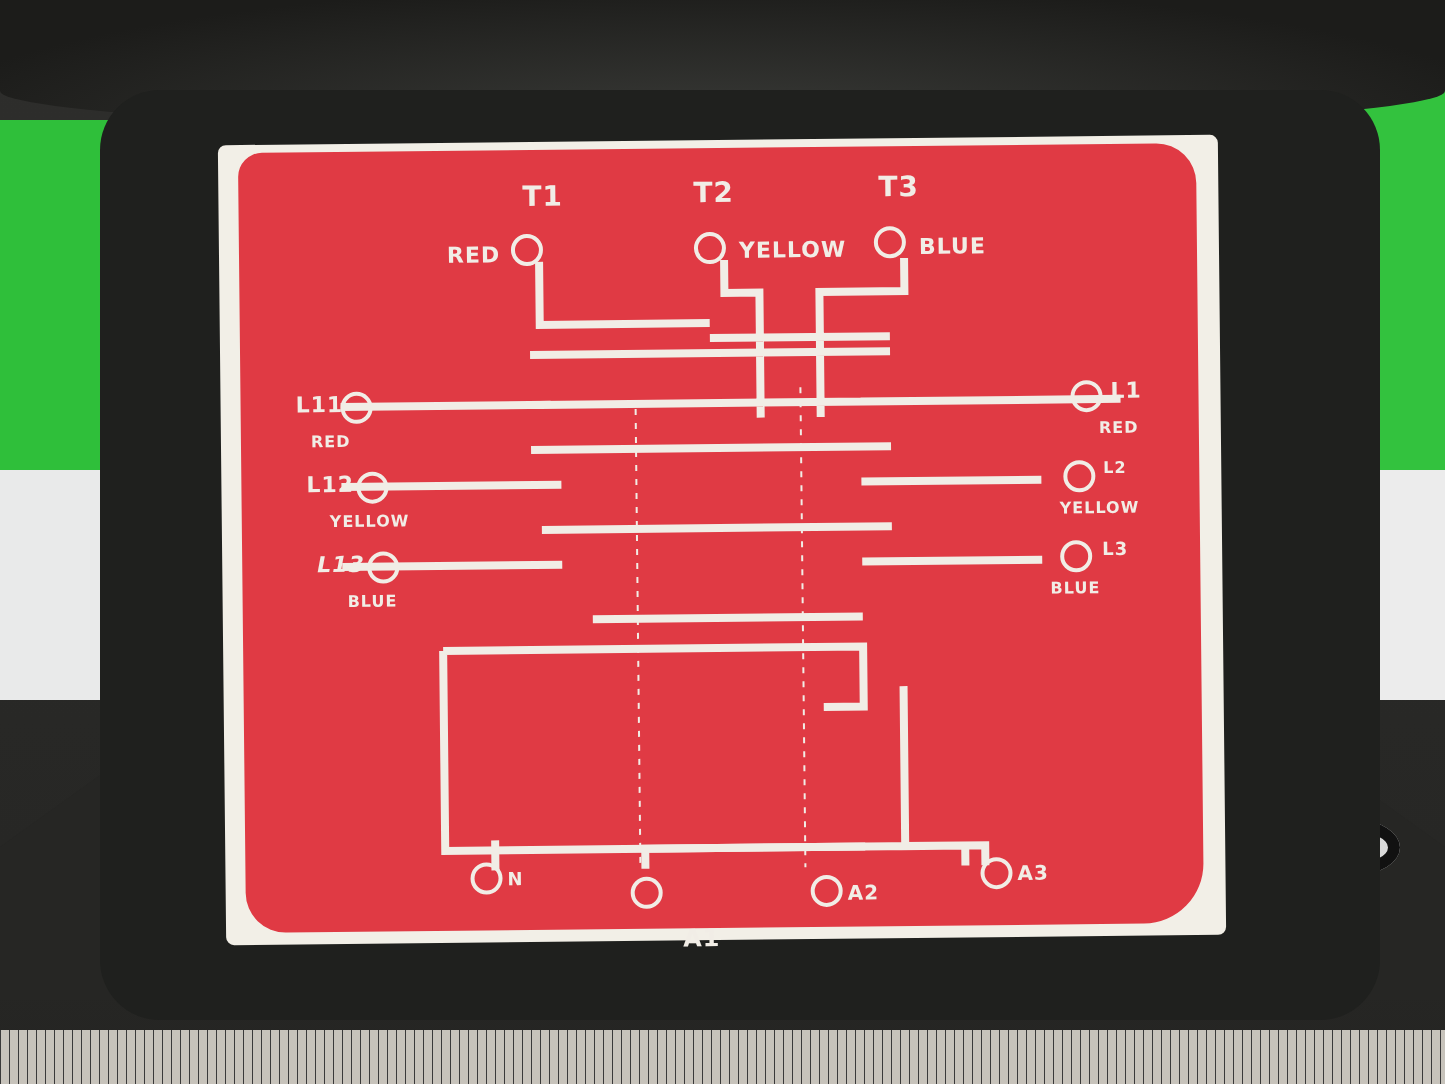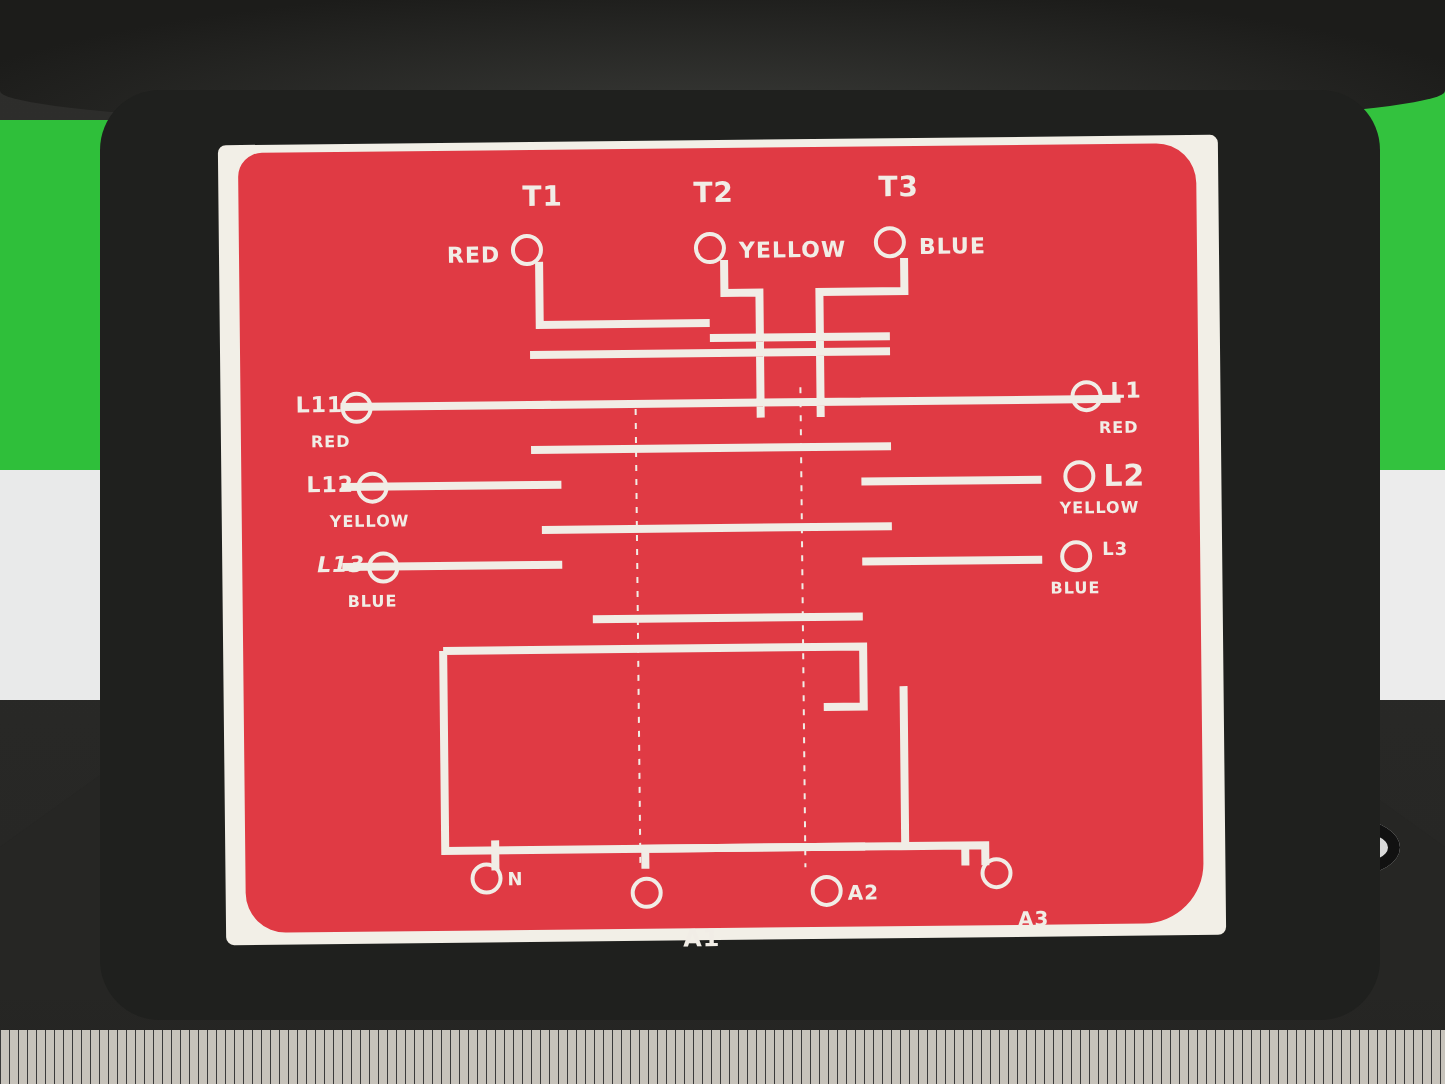--- a/index.html
+++ b/index.html
@@ -60,27 +60,27 @@
     <span class="t" style="left:65px;top:320px;font-size:22px;text-align:right;">L12</span>
     <span class="t" style="left:88px;top:360px;font-size:16px;">YELLOW</span>
     <span class="t" style="left:75px;top:400px;font-size:22px;font-style:italic;">L13</span>
     <span class="t" style="left:105px;top:440px;font-size:16px;">BLUE</span>
 
     <span class="term" style="left:830px;top:236px;"></span>
     <span class="term" style="left:822px;top:316px;"></span>
     <span class="term" style="left:818px;top:396px;"></span>
     <span class="t" style="left:870px;top:234px;font-size:22px;">L1</span>
     <span class="t" style="left:858px;top:274px;font-size:16px;">RED</span>
-    <span class="t" style="left:862px;top:314px;font-size:30px;">L2</span>
+    <span class="t" style="left:862px;top:314px;font-size:16px;">L2</span>
     <span class="t" style="left:818px;top:354px;font-size:16px;">YELLOW</span>
     <span class="t" style="left:860px;top:394px;font-size:18px;">L3</span>
     <span class="t" style="left:808px;top:434px;font-size:16px;">BLUE</span>
 
     <span class="term" style="left:225px;top:712px;"></span>
     <span class="term" style="left:385px;top:728px;"></span>
     <span class="term" style="left:565px;top:728px;"></span>
     <span class="term" style="left:735px;top:712px;"></span>
     <span class="t" style="left:262px;top:718px;font-size:18px;">N</span>
     <span class="t" style="left:422px;top:776px;font-size:24px;margin-left:15px;">A1</span>
     <span class="t" style="left:602px;top:734px;font-size:20px;">A2</span>
-    <span class="t" style="left:772px;top:716px;font-size:20px;margin-top:46px;">A3</span>
+    <span class="t" style="left:772px;top:716px;font-size:20px;">A3</span>
   </div>
 </div>
 
 </body></html>

